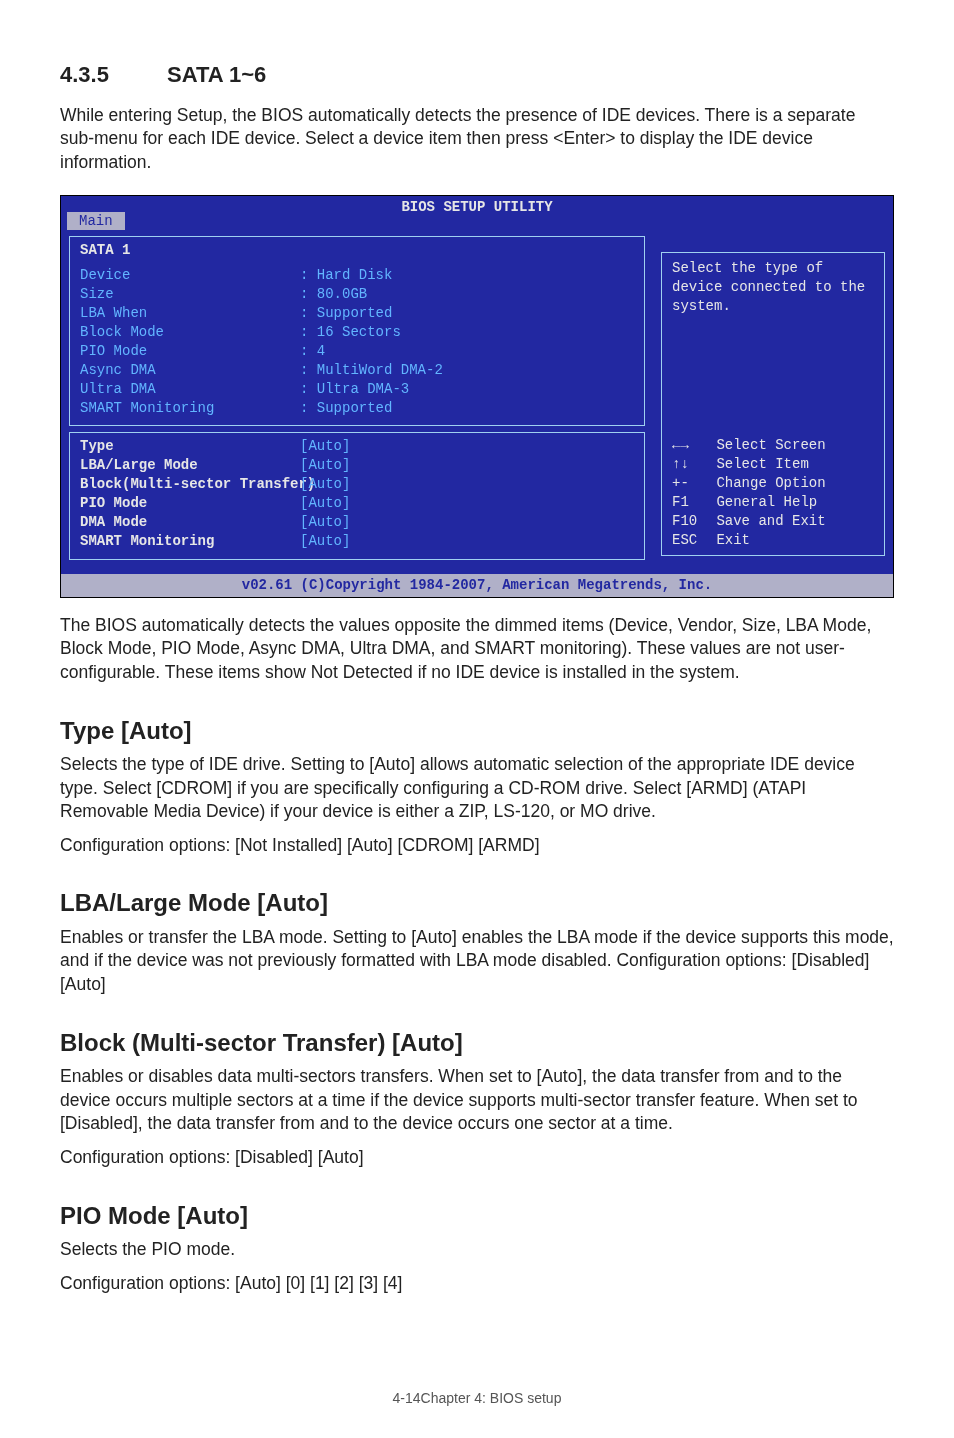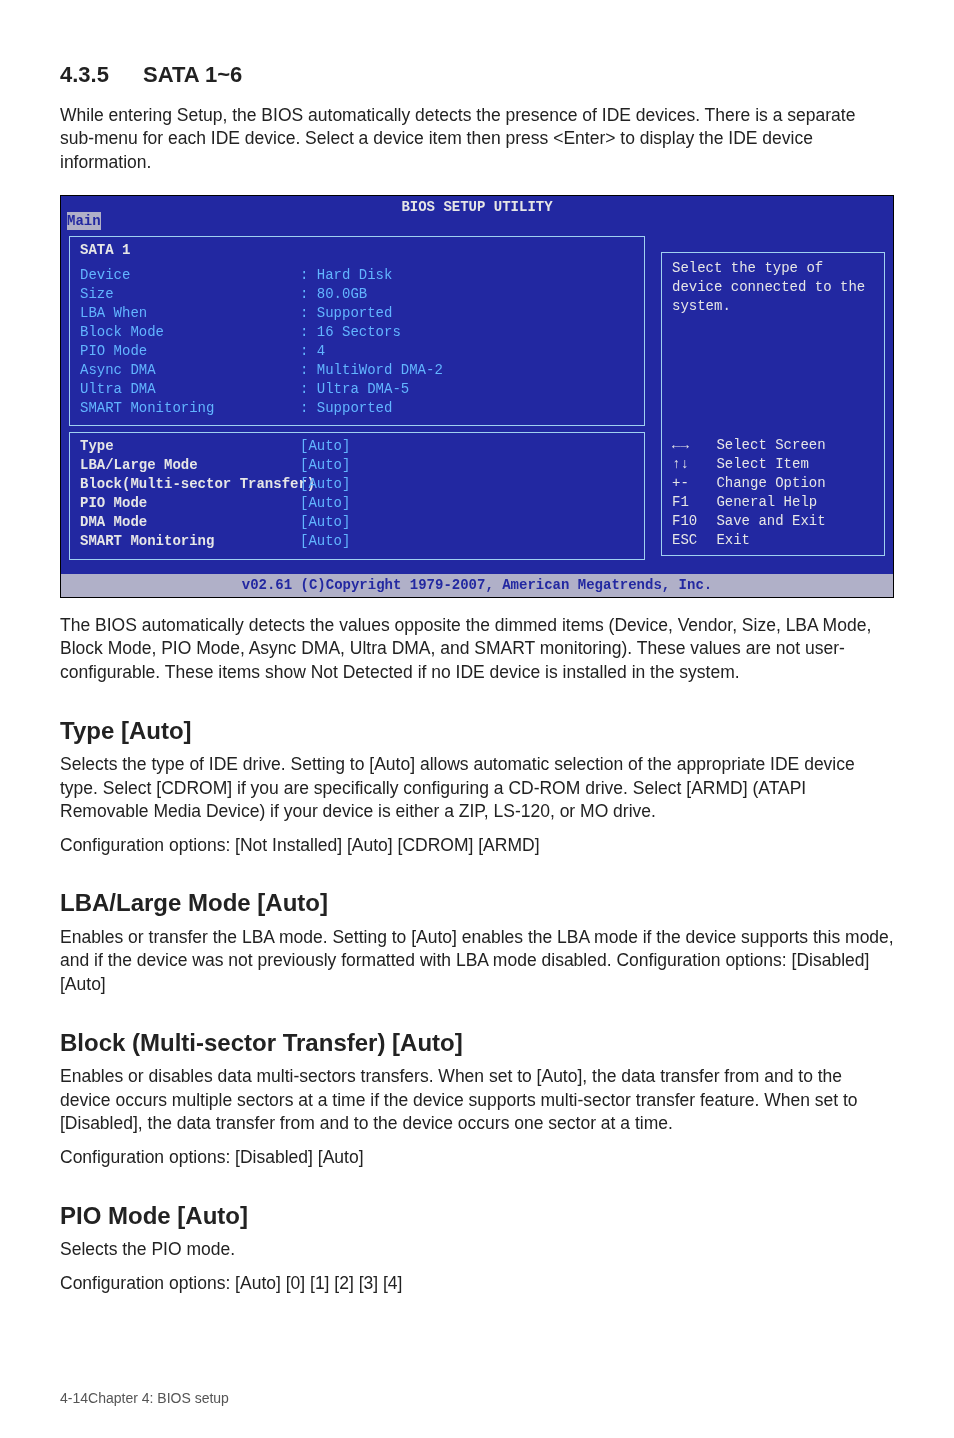--- a/index.html
+++ b/index.html
@@ -12,21 +12,21 @@
       font-size: 17.5px;
       line-height: 1.35;
       display: flex;
       flex-direction: column;
     }
     h2.section-num {
       font-size: 22px;
       font-weight: bold;
       margin-bottom: 14px;
     }
-    h2.section-num .num { display: inline-block; margin-right: 28px; }
+    h2.section-num .num { display: inline-block; margin-right: 52px; }
     p.body { margin-bottom: 10px; }
     h3.sub { font-size: 24px; font-weight: bold; margin-top: 20px; margin-bottom: 6px; }
     .bios {
       margin: 10px 0 16px 0;
       border: 1px solid #000;
       font-family: "Courier New", monospace;
       font-size: 14px;
       background: #3b82f6;
     }
     .bios-titlebar {
@@ -36,22 +36,22 @@
       text-align: center;
       padding: 2px 0;
       position: relative;
     }
     .bios-tab {
       position: absolute;
       left: 6px;
       top: 16px;
       background: #b0b0c8;
       color: #2228a1;
-      padding: 0 0;
-      font-weight: bold;
+      padding: 0 12px;
+      font-weight: normal;
     }
     .bios-main {
       display: flex;
       background: #2228a1;
       padding-top: 18px;
     }
     .bios-left {
       flex: 1;
       padding: 0 8px 8px 8px;
     }
@@ -88,21 +88,21 @@
     .bios-footer {
       background: #b0b0c8;
       color: #2228a1;
       text-align: center;
       padding: 2px 0;
       font-weight: bold;
     }
     .page-footer {
       margin-top: auto;
       display: flex;
-      justify-content: flex-start;
+      justify-content: center;
       font-size: 14px;
       color: #555;
       border-top: none;
       padding-top: 20px;
     }
   </style>
 </head>
 <body>
 
 <h2 class="section-num">
@@ -141,21 +141,21 @@
             <div class="bios-row">
               <span class="label">PIO Mode</span>
               <span class="val">: 4</span>
             </div>
             <div class="bios-row">
               <span class="label">Async DMA</span>
               <span class="val">: MultiWord DMA-2</span>
             </div>
             <div class="bios-row">
               <span class="label">Ultra DMA</span>
-              <span class="val">: Ultra DMA-5</span>
+              <span class="val">: Ultra DMA-3</span>
             </div>
             <div class="bios-row">
               <span class="label">SMART Monitoring</span>
               <span class="val">: Supported</span>
             </div>
           </div>
       </div>
       <div class="bios-box config">
         <div id="config-rows">
             <div class="bios-row">
@@ -192,21 +192,21 @@
             <div class="bios-footkey"><span class="key">←→</span><span> Select Screen</span></div>
             <div class="bios-footkey"><span class="key">↑↓</span><span> Select Item</span></div>
             <div class="bios-footkey"><span class="key">+-</span><span> Change Option</span></div>
             <div class="bios-footkey"><span class="key">F1</span><span> General Help</span></div>
             <div class="bios-footkey"><span class="key">F10</span><span> Save and Exit</span></div>
             <div class="bios-footkey"><span class="key">ESC</span><span> Exit</span></div>
           </div>
       </div>
     </div>
   </div>
-  <div class="bios-footer">v02.61 (C)Copyright 1979-2007, American Megatrends, Inc.</div>
+  <div class="bios-footer">v02.61 (C)Copyright 1984-2007, American Megatrends, Inc.</div>
 </div>
 
 <p class="body">The BIOS automatically detects the values opposite the dimmed items (Device, Vendor, Size, LBA Mode, Block Mode, PIO Mode, Async DMA, Ultra DMA, and SMART monitoring). These values are not user-configurable. These items show Not Detected if no IDE device is installed in the system.</p>
 
 <h3 class="sub">Type [Auto]</h3>
 <p class="body">Selects the type of IDE drive. Setting to [Auto] allows automatic selection of the appropriate IDE device type. Select [CDROM] if you are specifically configuring a CD-ROM drive. Select [ARMD] (ATAPI Removable Media Device) if your device is either a ZIP, LS-120, or MO drive.</p>
 <p class="body">Configuration options: [Not Installed] [Auto] [CDROM] [ARMD]</p>
 
 <h3 class="sub">LBA/Large Mode [Auto]</h3>
 <p class="body">Enables or transfer the LBA mode. Setting to [Auto] enables the LBA mode if the device supports this mode, and if the device was not previously formatted with LBA mode disabled. Configuration options: [Disabled] [Auto]</p>

